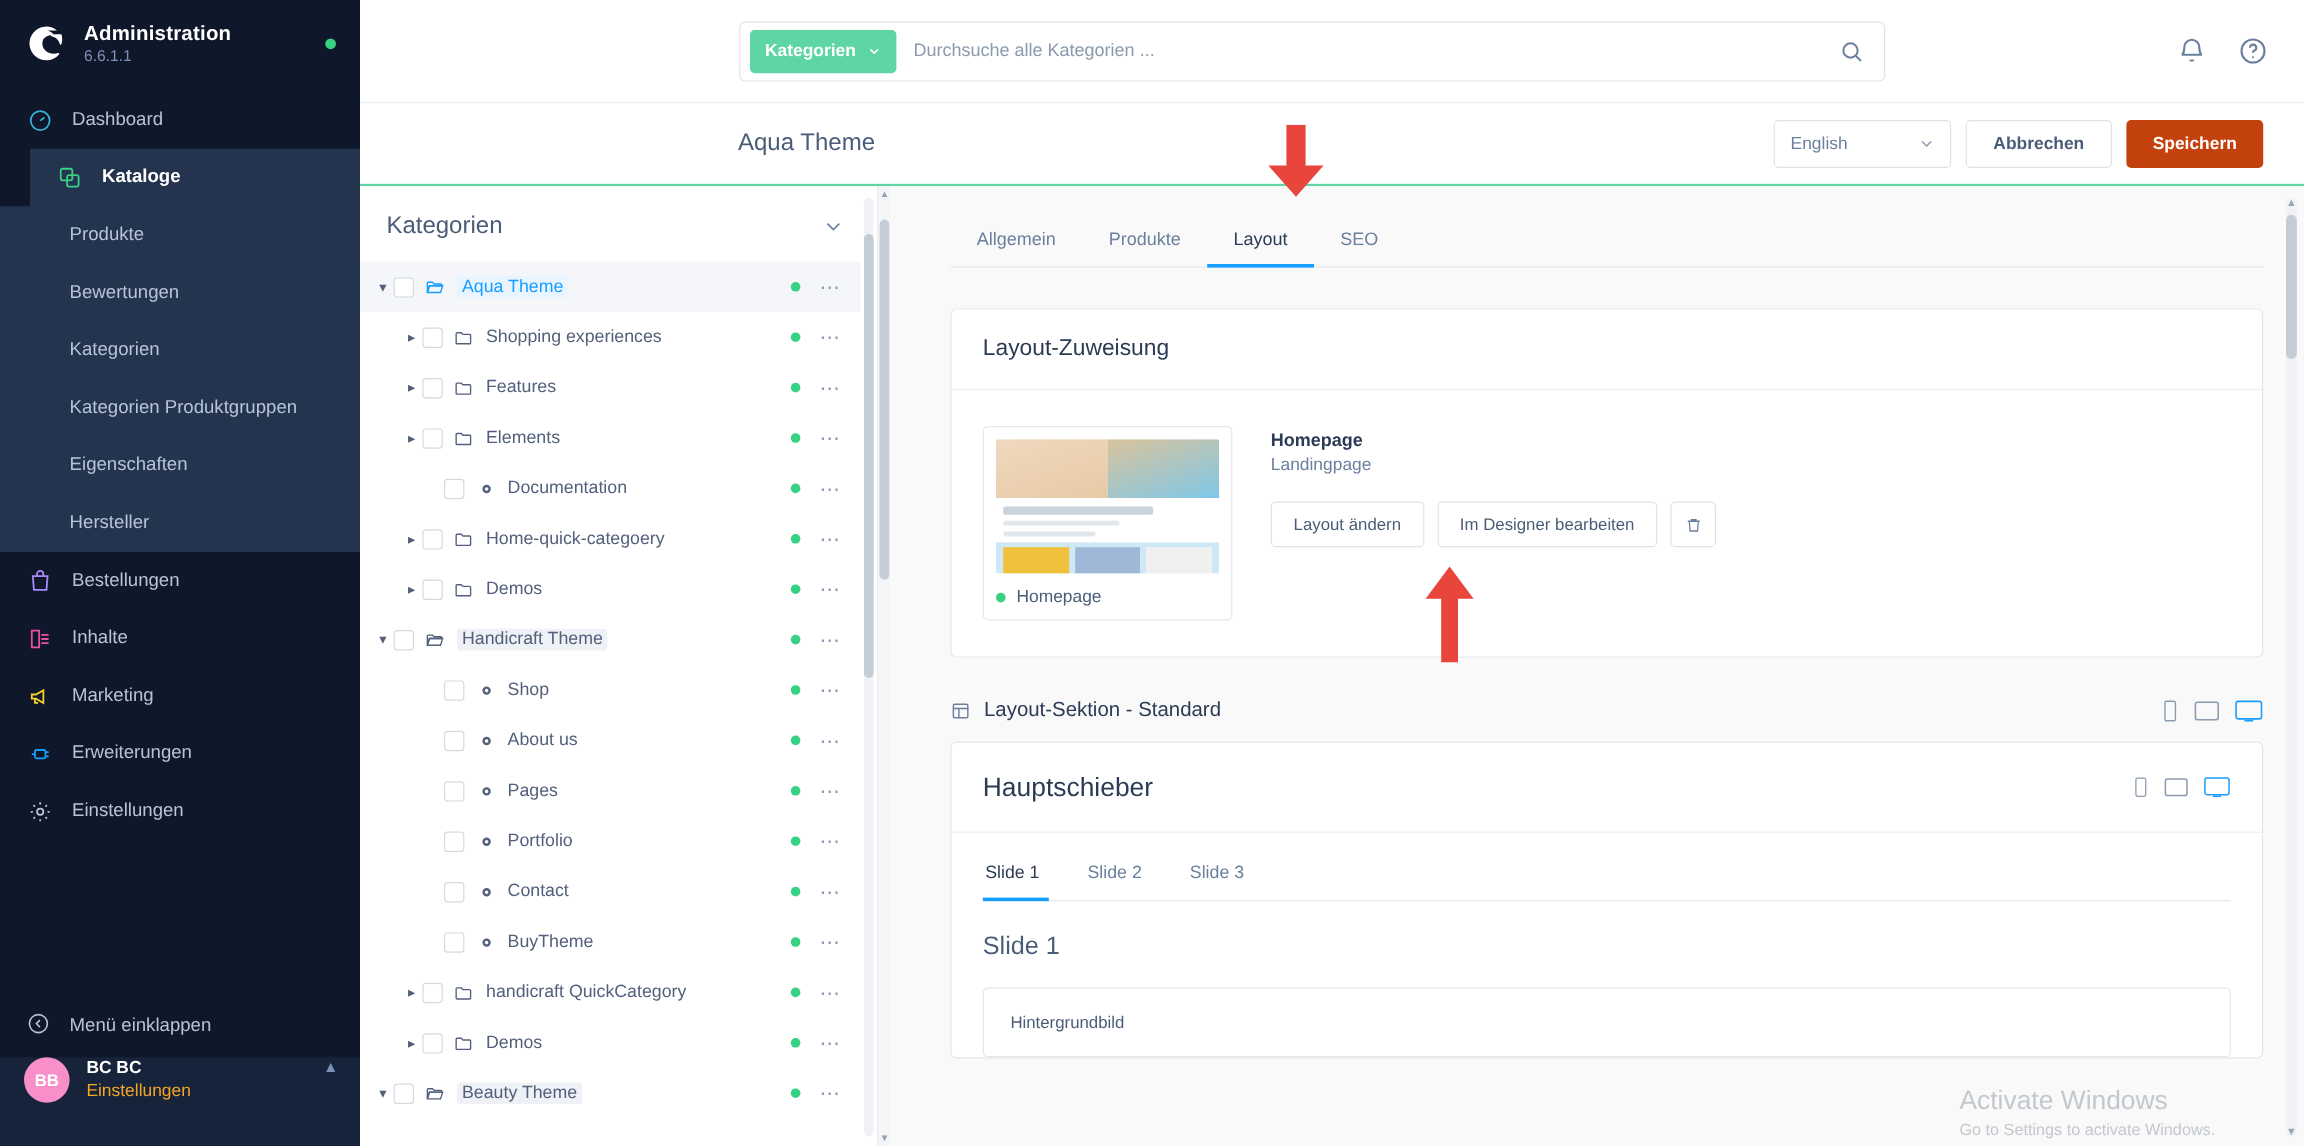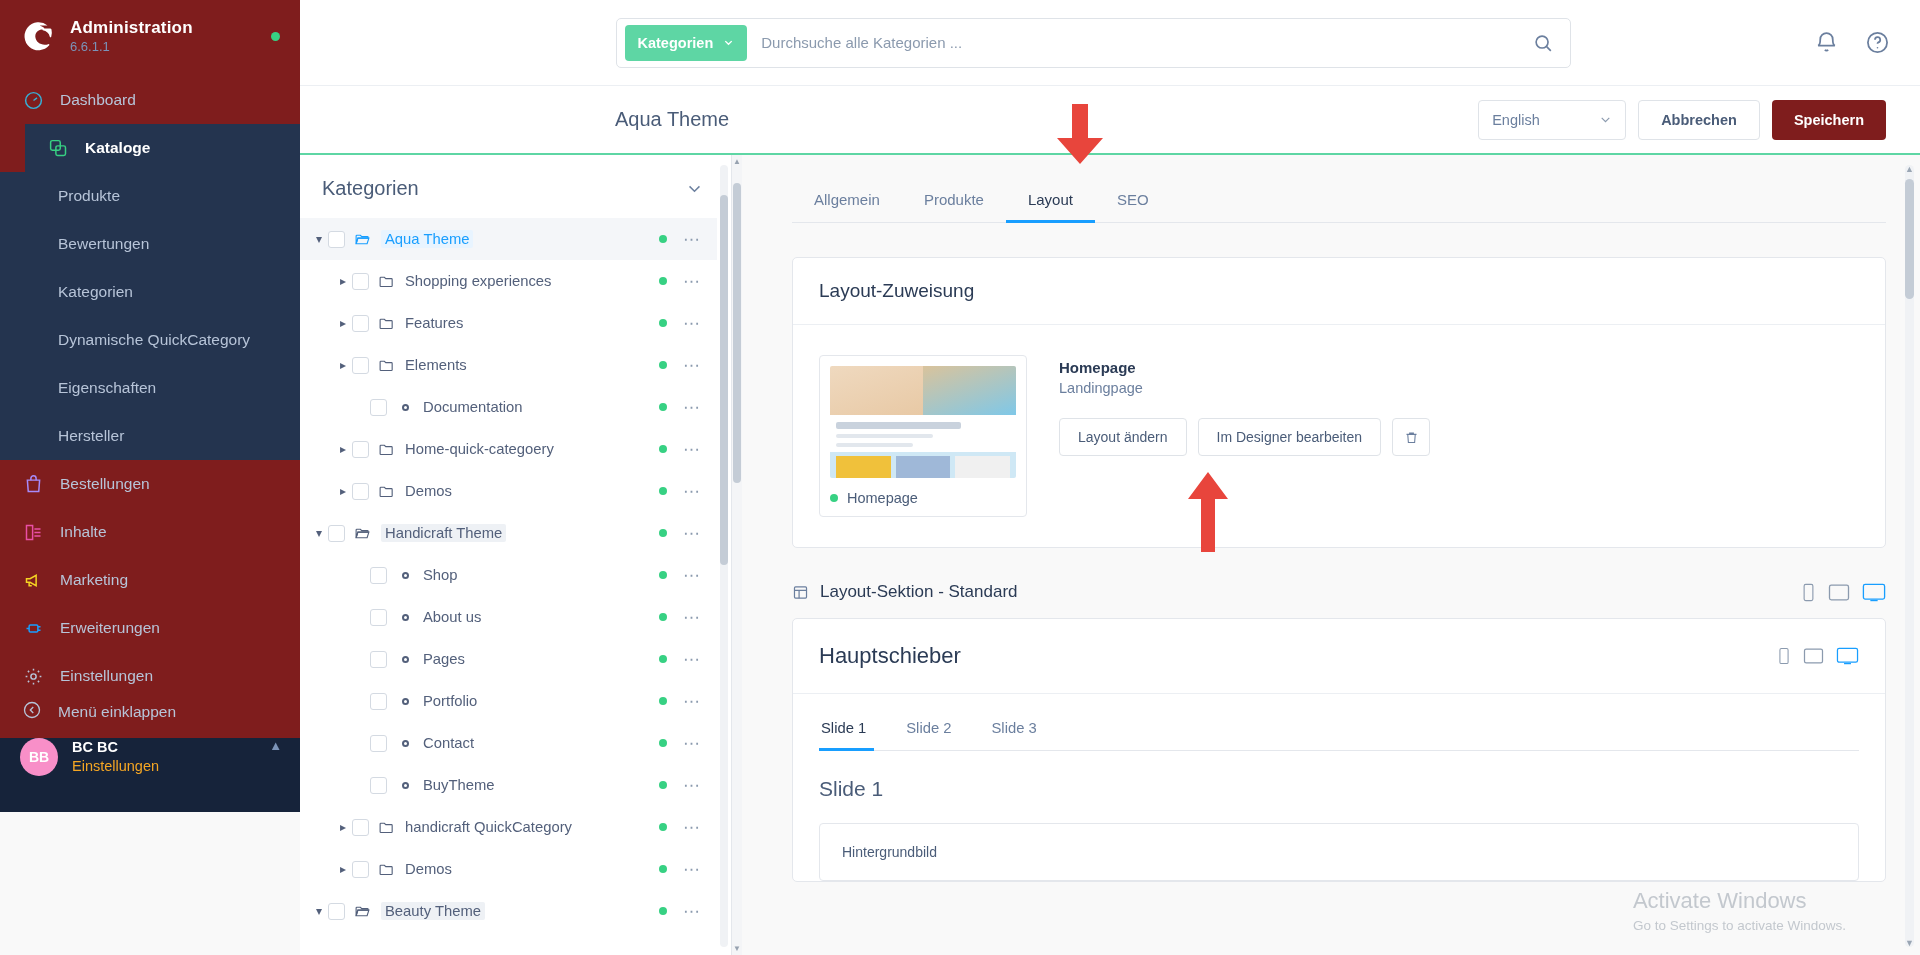--- a/index.html
+++ b/index.html
@@ -5,21 +5,21 @@
   * { box-sizing: border-box; margin: 0; padding: 0; }
   html, body {
     width: 1920px; height: 955px;
     font-family: "Liberation Sans", sans-serif;
     background: #f9f9f9; overflow: hidden;
   }
   body { display: flex; position: relative; }
 
   
   .sidebar {
-    width: 300px; height: 812px; background: #7f1d1d;
+    width: 300px; height: 955px; background: #0f172a;
     display: flex; flex-direction: column; flex: 0 0 300px;
     position: relative;
   }
   .sb-head {
     display: flex; align-items: center; gap: 14px;
     padding: 18px 20px 16px 22px; position: relative;
   }
   .sw-logo { width: 34px; height: 34px; flex: 0 0 34px; }
   .sb-head-txt { display: flex; flex-direction: column; line-height: 1.15; }
   .sb-title { color: #fff; font-size: 17px; font-weight: bold; letter-spacing: .2px; }
@@ -102,21 +102,21 @@
     display: flex; align-items: center; justify-content: space-between;
     width: 148px; height: 40px; border: 1px solid #dfe3e8; border-radius: 4px;
     padding: 0 13px; font-size: 14.5px; color: #6b7f9e; cursor: pointer; background:#fff;
   }
   .btn {
     height: 40px; border-radius: 4px; font-size: 14.5px; font-weight: bold;
     display: flex; align-items: center; justify-content: center; cursor: pointer;
     padding: 0 22px; white-space: nowrap;
   }
   .btn-ghost { border: 1px solid #dfe3e8; color: #4a5c78; background: #fff; }
-  .btn-primary { background: #7f1d1d; color: #fff; }
+  .btn-primary { background: #c2410c; color: #fff; }
 
   
   .bodysplit { flex: 1; display: flex; min-height: 0; border-top: 2px solid #5ed6a4; }
 
   
   .treepanel {
     width: 432px; flex: 0 0 432px; background: #fff; border-right: 1px solid #e4e7ec;
     display: flex; flex-direction: column; position: relative;
   }
   .tree-head {
@@ -242,21 +242,21 @@
   
   .mini-sb { width: 10px; background: #f4f5f7; position: relative; flex: 0 0 10px; }
   .mini-thumb { position: absolute; left: 1px; top: 28px; width: 8px; height: 300px; background: #c4ccd6; border-radius: 4px; }
   .mini-arrow { position: absolute; left: 0; width: 10px; text-align: center; font-size: 8px; color: #97a2b0; }
 
   
   .arrow-anno { position: absolute; pointer-events: none; z-index: 50; }
 
   
   .watermark {
-    position: absolute; right: 74px; bottom: 22px; text-align: left; z-index: 5; pointer-events: none;
+    position: absolute; right: 74px; bottom: 6px; text-align: left; z-index: 5; pointer-events: none;
   }
   .wm1 { font-size: 22px; color: #c3c8ce; }
   .wm2 { font-size: 13.5px; color: #c3c8ce; margin-top: 4px; }
 </style>
 </head>
 <body>
 
 <div class="sidebar">
   <div class="sb-head">
     <svg class="sw-logo" viewBox="0 0 40 40">
@@ -296,21 +296,21 @@
       <div class="sb-sub">
           <span>Produkte</span>
         </div>
       <div class="sb-sub">
           <span>Bewertungen</span>
         </div>
       <div class="sb-sub">
           <span>Kategorien</span>
         </div>
       <div class="sb-sub">
-          <span>Dynamische QuickCategory</span>
+          <span>Kategorien Produktgruppen</span>
         </div>
       <div class="sb-sub">
           <span>Eigenschaften</span>
         </div>
       <div class="sb-sub">
           <span>Hersteller</span>
         </div>
     </div>
 
     <div class="sb-item">

